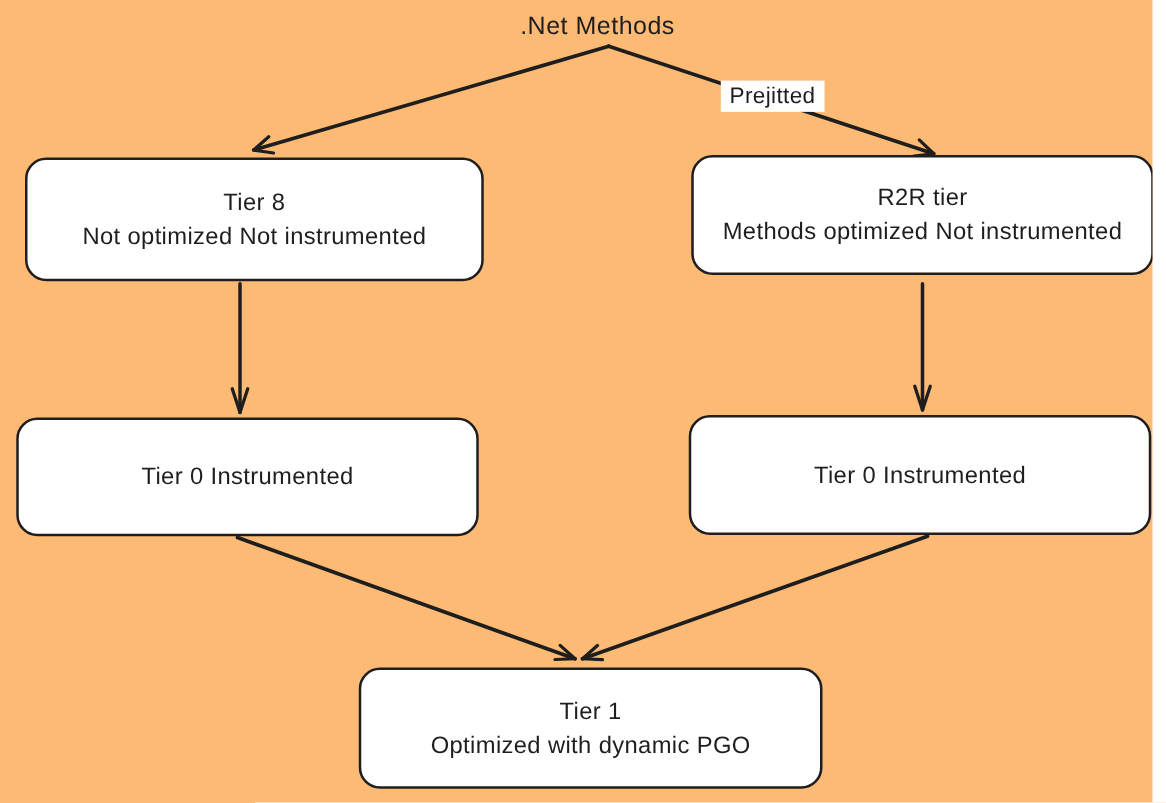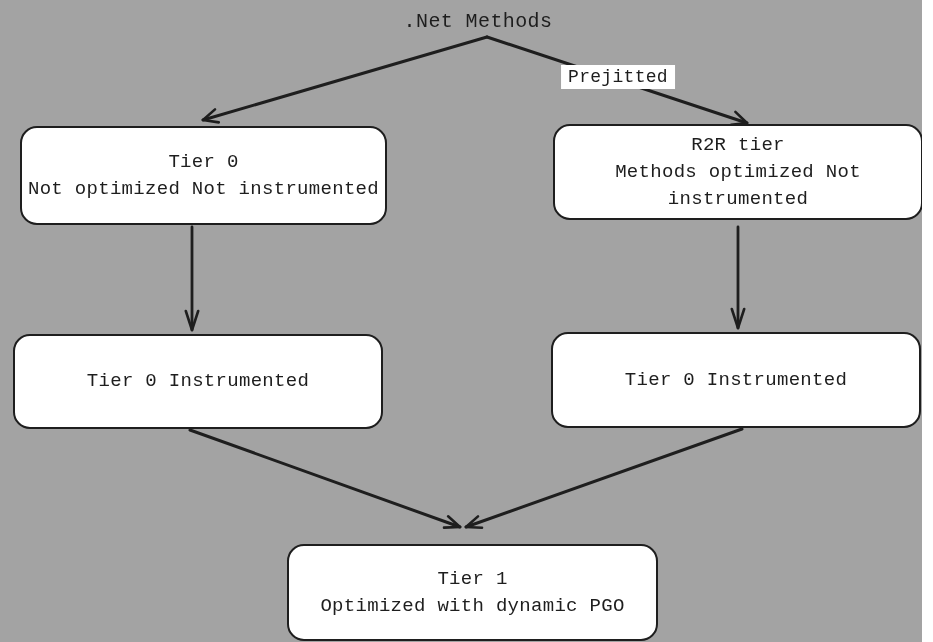--- a/index.html
+++ b/index.html
@@ -1,22 +1,22 @@
 <!DOCTYPE html>
 <html><head>
 <meta charset="utf-8">
 <style>
   html, body { margin: 0; padding: 0; background: #ffffff; }
   .canvas {
     position: relative;
     width: 922px;
     height: 642px;
-    background: #a3a3a3;
+    background: #fdba74;
     overflow: hidden;
-    font-family: Liberation Mono, monospace;
+    font-family: Liberation Sans, sans-serif;
     color: #1e1e1e;
   }
   .edges-svg {
     position: absolute;
     left: 0; top: 0;
     width: 933px; height: 642px;
   }
   .edges-svg path {
     fill: none;
     stroke: #1e1e1e;
@@ -35,21 +35,21 @@
     justify-content: center;
     text-align: center;
     font-size: 19px;
     line-height: 27px;
     letter-spacing: 0.3px;
   }
   .node-tier0          { left: 20px;  top: 126px; width: 367px; height: 99px; }
   .node-r2r            { left: 553px; top: 124px; width: 370px; height: 96px; }
   .node-instr-left     { left: 13px;  top: 334px; width: 370px; height: 95px; }
   .node-instr-right    { left: 551px; top: 332px; width: 370px; height: 96px; }
-  .node-tier1          { left: 287px; top: 534px; width: 371px; height: 97px; margin-top: 10px; }
+  .node-tier1          { left: 287px; top: 534px; width: 371px; height: 97px; }
   .diagram-title {
     position: absolute;
     left: 478px; top: 10px;
     transform: translateX(-50%);
     font-size: 20px;
     white-space: nowrap;
     letter-spacing: 0.4px;
   }
   .edge-label {
     position: absolute;
@@ -87,21 +87,21 @@
 
     <path d="M742 429 L466 527" stroke-width="3"></path>
     <path d="M482 527.7 L466 527 L478 516.4" stroke-width="2.6"></path>
   </svg>
 
   <div class="diagram-title">.Net Methods</div>
 
   <div class="edge-label edge-label-right">Prejitted</div>
 
   <div class="node node-tier0">
-    <div>Tier 0</div>
+    <div>Tier 8</div>
     <div>Not optimized Not instrumented</div>
   </div>
 
   <div class="node node-r2r">
     <div>R2R tier</div>
     <div>Methods optimized Not instrumented</div>
   </div>
 
   <div class="node node-instr-left">
     <div>Tier 0 Instrumented</div>

